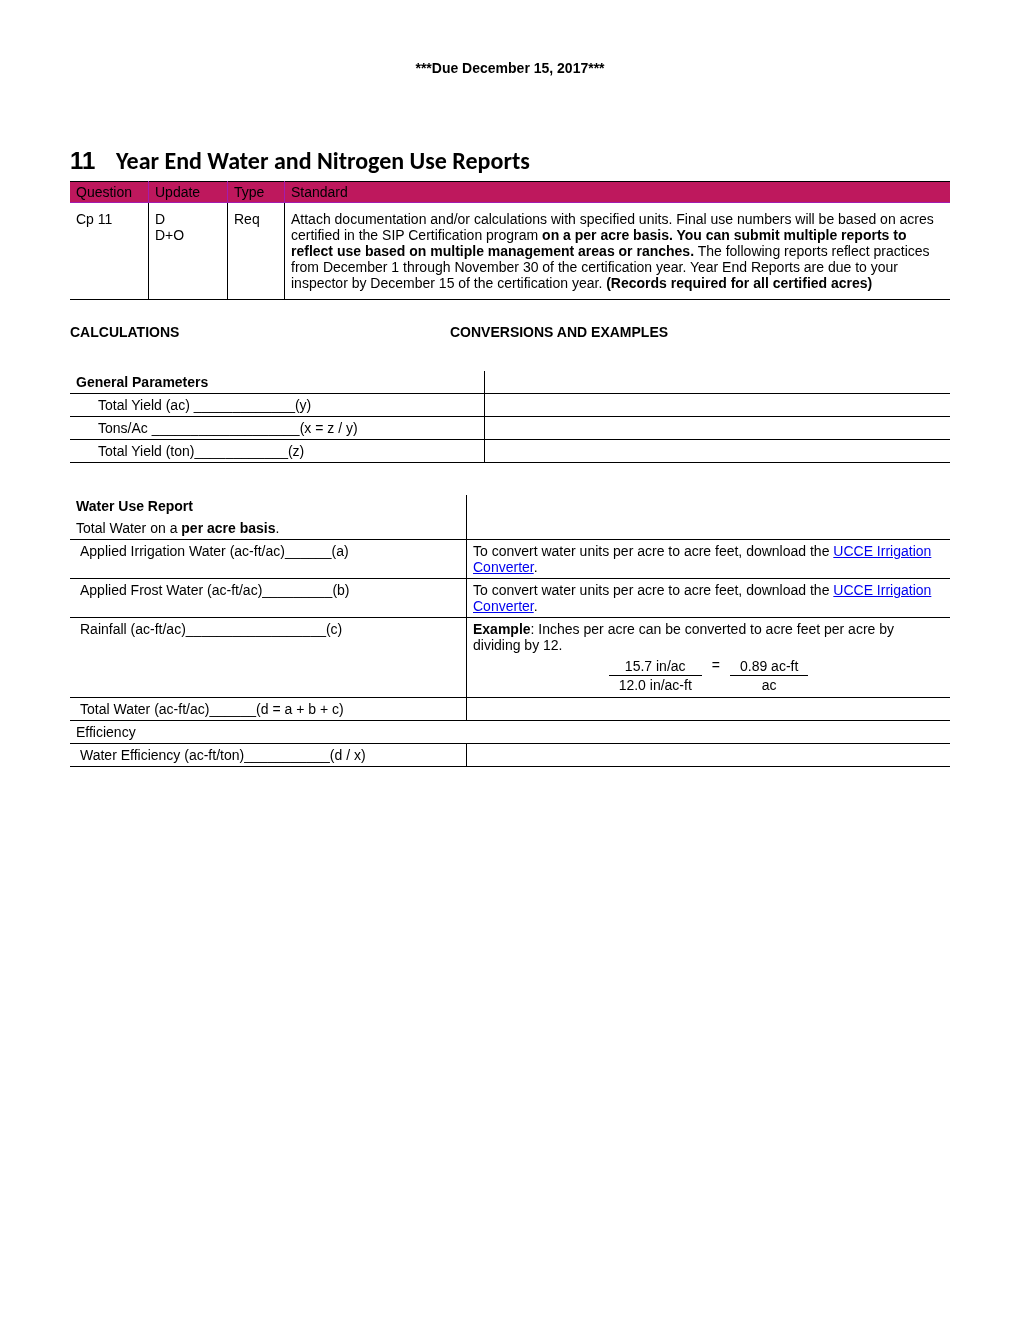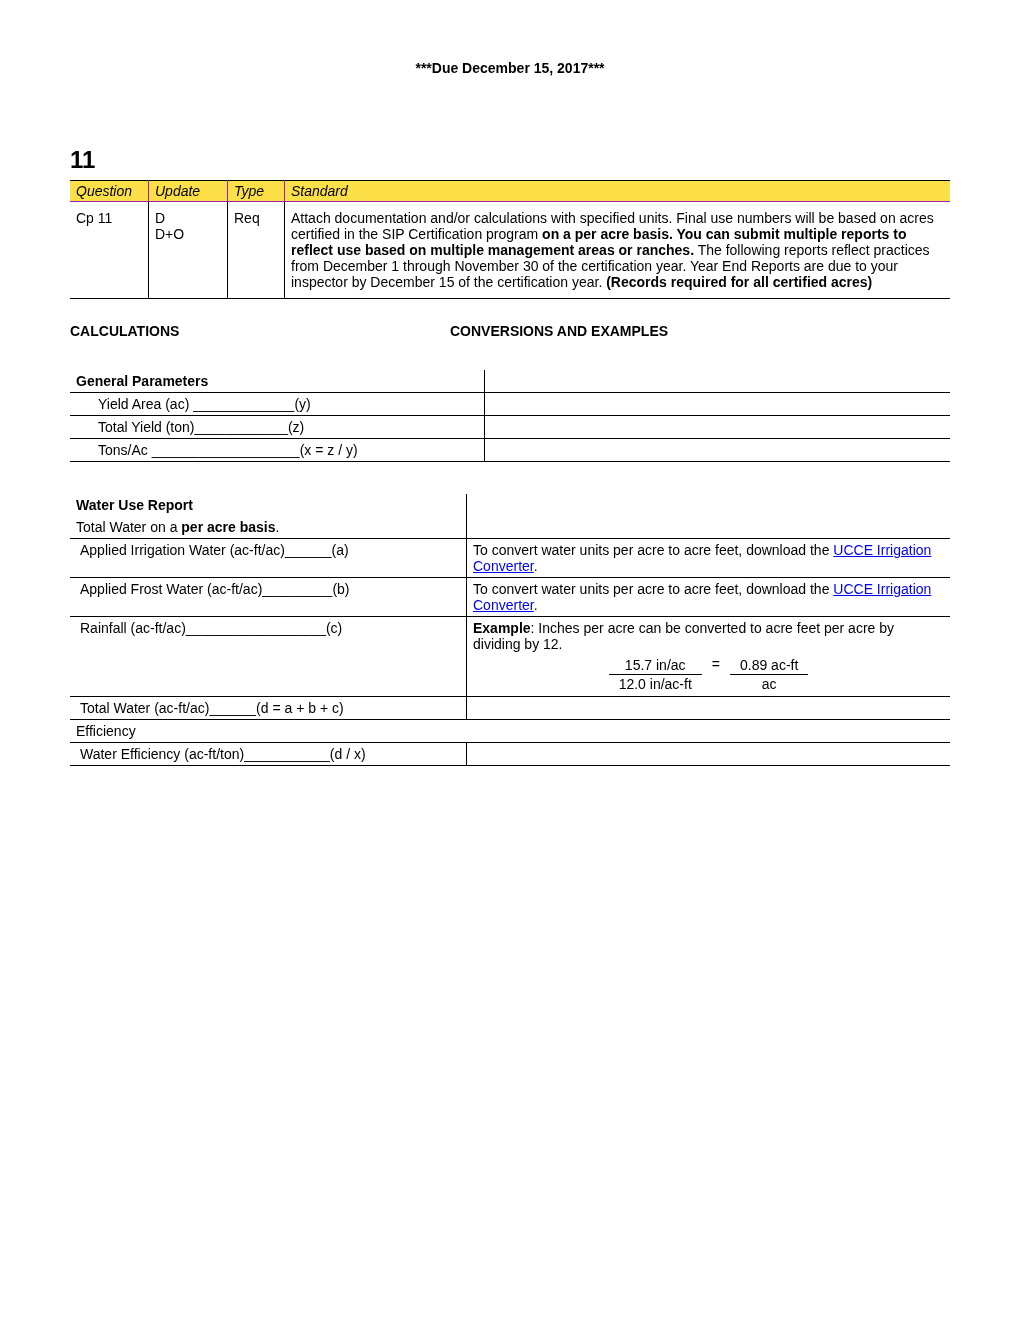--- a/index.html
+++ b/index.html
@@ -31,27 +31,26 @@
     font-size: 24px;
     font-weight: bold;
     font-family: Calibri, Arial, sans-serif;
   }
   table.hdr-table {
     border-collapse: collapse;
     width: 100%;
     margin-bottom: 24px;
   }
   table.hdr-table th {
-    background: #fde047;
+    background: #be185d;
     text-align: left;
     font-weight: normal;
     padding: 2px 6px;
     border: 1px solid #a21caf;
     border-top: 1px solid #000;
-    font-style: italic;
   }
   table.hdr-table td {
     padding: 8px 6px;
     border-left: 1px solid #000;
     border-right: 1px solid #000;
     border-bottom: 1px solid #000;
     vertical-align: top;
   }
   table.hdr-table .no-outer-left { border-left: none; }
   table.hdr-table .no-outer-right { border-right: none; }
@@ -98,20 +97,21 @@
   table.frac td.num { border-bottom: 1px solid #000; }
   table.frac td.eq { padding: 0 10px; }
 </style>
 </head>
 <body>
 
 <div class="due-banner">***Due December 15, 2017***</div>
 
 <div class="section-heading">
   <div class="section-num">11</div>
+  <div class="section-title">Year End Water and Nitrogen Use Reports</div>
 </div>
 
 <table class="hdr-table">
   <tbody>
       <tr>
     <th style="width:66px" class="no-outer-left">Question</th>
     <th style="width:66px">Update</th>
     <th style="width:44px">Type</th>
     <th class="no-outer-right">Standard</th>
   </tr>
@@ -131,29 +131,29 @@
   <div class="right">CONVERSIONS AND EXAMPLES</div>
 </div>
 
 <table class="data-table">
   <tbody>
       <tr class="row-br">
     <td class="lcol subhead">General Parameters</td>
     <td class="rcol"></td>
   </tr>
   <tr class="row-br">
-    <td class="lcol indent1">Yield Area (ac) _____________(y)</td>
+    <td class="lcol indent1">Total Yield (ac) _____________(y)</td>
+    <td class="rcol"></td>
+  </tr>
+  <tr class="row-br">
+    <td class="lcol indent1">Tons/Ac ___________________(x = z / y)</td>
     <td class="rcol"></td>
   </tr>
   <tr class="row-br">
     <td class="lcol indent1">Total Yield (ton)____________(z)</td>
-    <td class="rcol"></td>
-  </tr>
-  <tr class="row-br">
-    <td class="lcol indent1">Tons/Ac ___________________(x = z / y)</td>
     <td class="rcol"></td>
   </tr>
 </tbody>
   </table>
 
 <table class="data-table">
   <tbody>
       <tr>
     <td class="lcol subhead">Water Use Report</td>
     <td class="rcol"></td>

